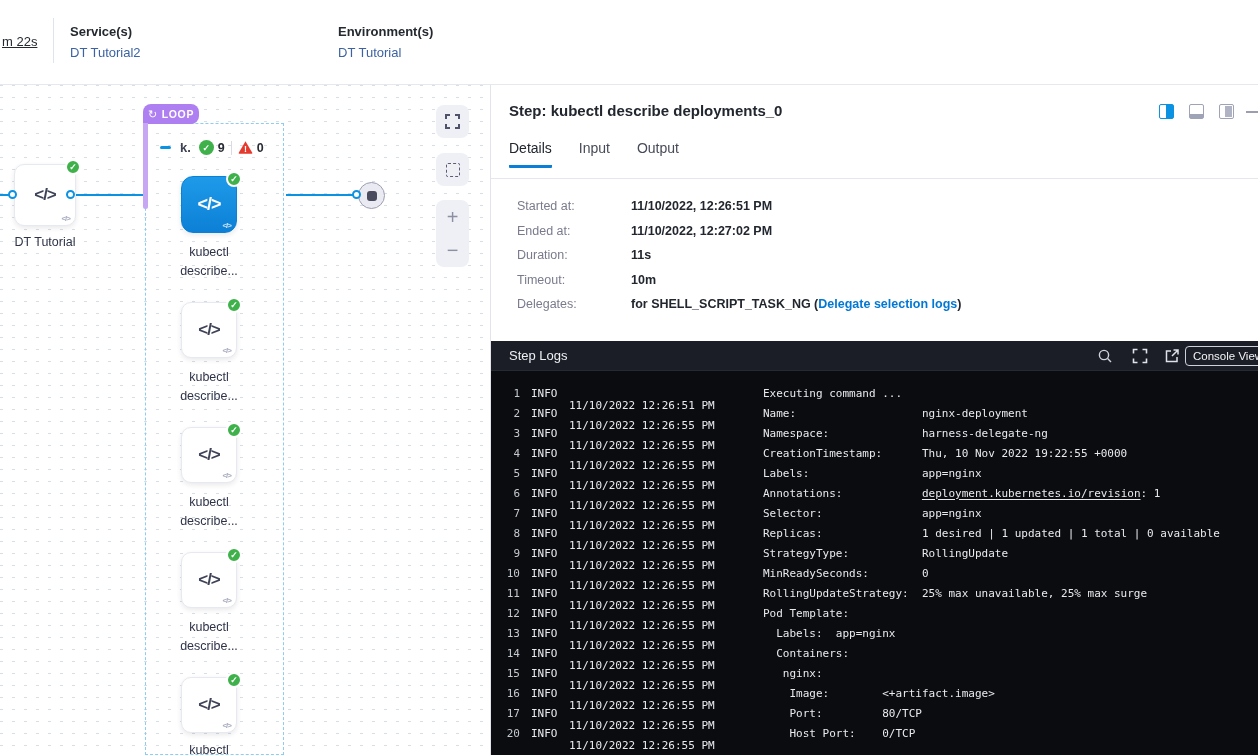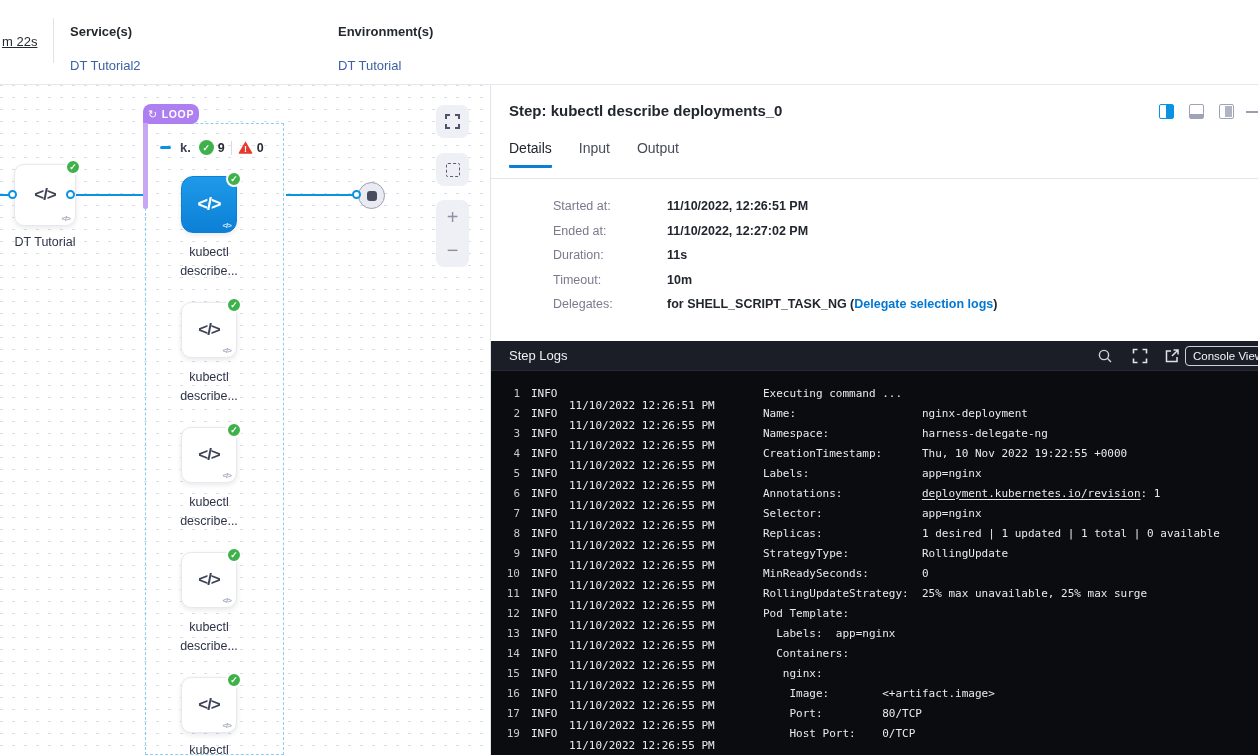--- a/index.html
+++ b/index.html
@@ -7,21 +7,21 @@
   #app { position:relative; width:1258px; height:755px; background:#fff; overflow:hidden;
          font-family:"Liberation Sans", sans-serif; color:#22262e; }
 
   
   .top-bar { position:absolute; left:0; top:0; width:1258px; height:85px; background:#fff;
              border-bottom:1px solid #e6e8ee; z-index:5; }
   .duration-text { position:absolute; left:2px; top:34px; font-size:13px; color:#24292f;text-decoration:underline; }
   .top-divider { position:absolute; left:53px; top:18px; width:1px; height:45px; background:#e0e3ea; }
   .meta-block { position:absolute; top:24px; }
   .meta-label { font-size:13px; font-weight:bold; color:#24292f; }
-  .meta-link { font-size:13px; color:#3c62a3; margin-top:19px; cursor:pointer; }
+  .meta-link { font-size:13px; color:#3c62a3; margin-top:6px; cursor:pointer; }
   .svc { left:70px; } .env { left:338px; }
 
   
   .canvas { position:absolute; left:0; top:85px; width:490px; height:670px; overflow:hidden;
     background-color:#fff;
     background-image:
       linear-gradient(to bottom, transparent 0 1.5px, #ffffff 1.5px 12px),
       linear-gradient(to right, #d9dde6 0 3.5px, transparent 3.5px 12px);
     background-size:12px 12px; }
 
@@ -91,21 +91,21 @@
   .licon-right .fill { position:absolute; right:1px; top:1px; width:55%; height:calc(100% - 2px); background:#b0b3c4; }
   .panel-minus { position:absolute; left:755px; top:26px; width:12px; height:2px; background:#9a9eb0; cursor:pointer; }
 
   .tabs { position:absolute; left:18px; top:55px; display:flex; }
   .tab { font-size:14px; color:#474b58; padding-bottom:9px; margin-right:27px; cursor:pointer; }
   .tab.active { color:#22262e; font-weight:normal; border-bottom:3px solid #0b7fd6; border-radius:0 0 1px 1px; }
   .tabs-rule { position:absolute; left:0; top:93px; width:768px; height:1px; background:#e5e7ed; }
 
   .details-list { position:absolute; left:26px; top:114px; }
   .detail-row { display:flex; height:24.5px; align-items:flex-start; font-size:12.5px; }
-  .detail-label { width:114px; color:#797b8c;margin-left:36px; }
+  .detail-label { width:114px; color:#797b8c; }
   .detail-value { color:#22262e; font-weight:bold; }
   .detail-link { color:#0278d5; font-weight:bold; cursor:pointer; }
 
   
   .logs-panel { position:absolute; left:0; top:256px; width:891px; height:414px; background:#0a0c10; }
   .logs-header { position:absolute; left:0; top:0; width:768px; height:30px; background:#1b1e27;
                  border-bottom:1px solid #262a34; overflow:hidden; }
   .logs-title { position:absolute; left:18px; top:7px; font-size:13px; color:#eef0f2; }
   .log-hicon { position:absolute; top:7px; width:16px; height:16px; cursor:pointer; }
   .icon-search { left:606px; } .icon-logfull { left:641px; } .icon-extlink { left:673px; }
@@ -317,18 +317,18 @@
           <div class="log-line"><span class="ln">8</span><span class="lvl">INFO</span><span class="lts">11/10/2022 12:26:55 PM</span><span class="lmsg">Replicas:               1 desired | 1 updated | 1 total | 0 available</span></div>
           <div class="log-line"><span class="ln">9</span><span class="lvl">INFO</span><span class="lts">11/10/2022 12:26:55 PM</span><span class="lmsg">StrategyType:           RollingUpdate</span></div>
           <div class="log-line"><span class="ln">10</span><span class="lvl">INFO</span><span class="lts">11/10/2022 12:26:55 PM</span><span class="lmsg">MinReadySeconds:        0</span></div>
           <div class="log-line"><span class="ln">11</span><span class="lvl">INFO</span><span class="lts">11/10/2022 12:26:55 PM</span><span class="lmsg">RollingUpdateStrategy:  25% max unavailable, 25% max surge</span></div>
           <div class="log-line"><span class="ln">12</span><span class="lvl">INFO</span><span class="lts">11/10/2022 12:26:55 PM</span><span class="lmsg">Pod Template:</span></div>
           <div class="log-line"><span class="ln">13</span><span class="lvl">INFO</span><span class="lts">11/10/2022 12:26:55 PM</span><span class="lmsg">  Labels:  app=nginx</span></div>
           <div class="log-line"><span class="ln">14</span><span class="lvl">INFO</span><span class="lts">11/10/2022 12:26:55 PM</span><span class="lmsg">  Containers:</span></div>
           <div class="log-line"><span class="ln">15</span><span class="lvl">INFO</span><span class="lts">11/10/2022 12:26:55 PM</span><span class="lmsg">   nginx:</span></div>
           <div class="log-line"><span class="ln">16</span><span class="lvl">INFO</span><span class="lts">11/10/2022 12:26:55 PM</span><span class="lmsg">    Image:        &lt;+artifact.image&gt;</span></div>
           <div class="log-line"><span class="ln">17</span><span class="lvl">INFO</span><span class="lts">11/10/2022 12:26:55 PM</span><span class="lmsg">    Port:         80/TCP</span></div>
-          <div class="log-line"><span class="ln">19</span><span class="lvl">INFO</span><span class="lts">11/10/2022 12:26:55 PM</span><span class="lmsg">    Host Port:    0/TCP</span></div>
+          <div class="log-line"><span class="ln">20</span><span class="lvl">INFO</span><span class="lts">11/10/2022 12:26:55 PM</span><span class="lmsg">    Host Port:    0/TCP</span></div>
         </div>
     </div>
   </div>
 
 </div>
 
 </body></html>

